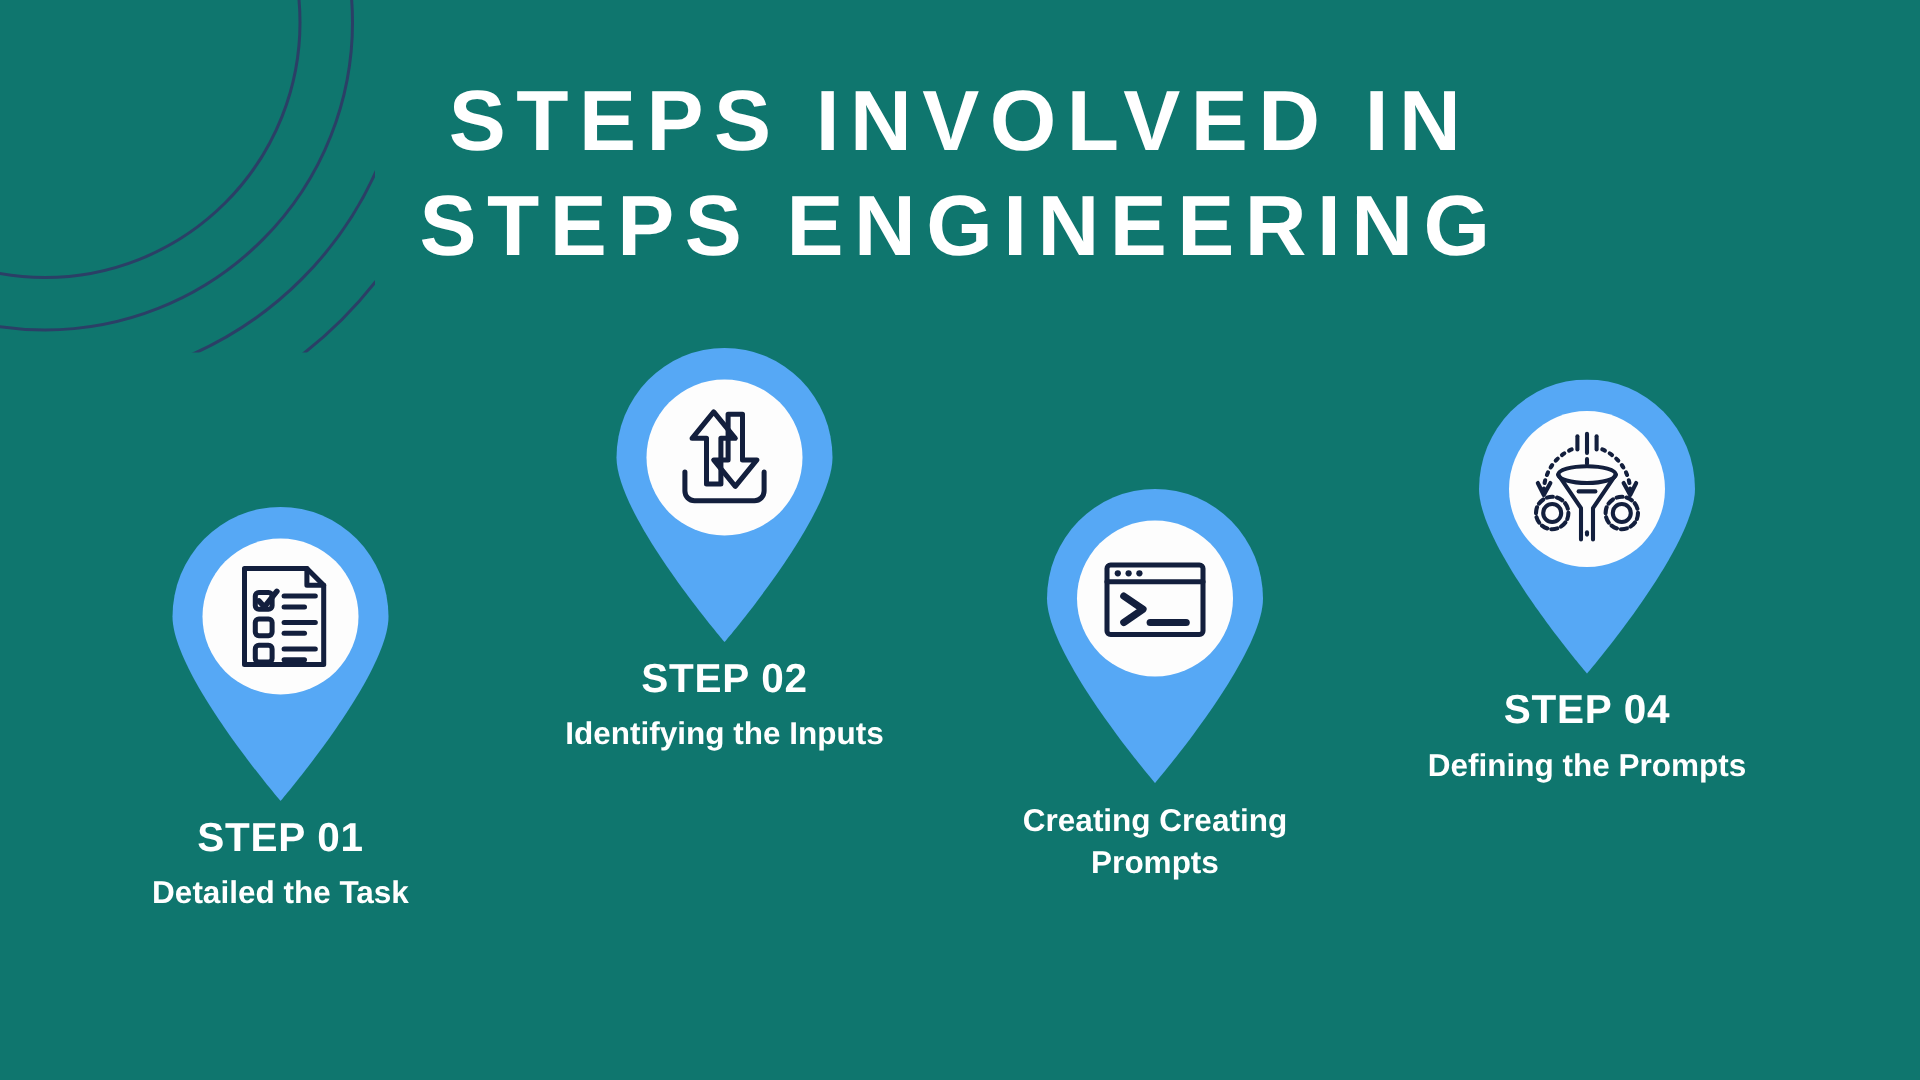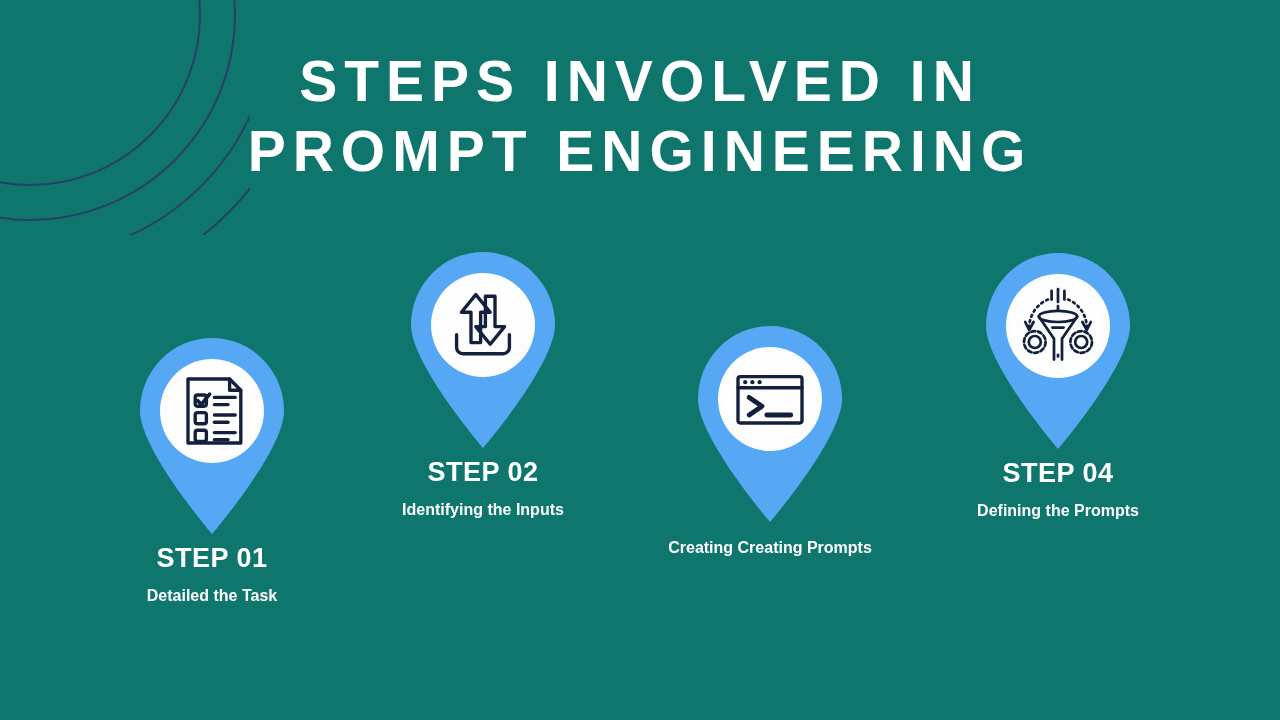--- a/index.html
+++ b/index.html
@@ -73,49 +73,49 @@
     font-family:"Liberation Sans", sans-serif;
     font-weight:bold;
     font-size:27px;
     line-height:32px;
     letter-spacing:0.5px;
   }
   .step-desc {
     color:#ffffff;
     font-family:"Liberation Sans", sans-serif;
     font-weight:bold;
-    font-size:16px;
+    font-size:21px;
     line-height:28px;
     margin-top:8px;
     padding:0 30px;
   }
 
   
-  #step-1 { left:67px;  top:338px; }
-  #step-2 { left:338px; top:252px; }
+  #step-1 { left:42px;  top:338px; }
+  #step-2 { left:338px; top:232px; }
   #step-3 { left:625px; top:326px; }
   #step-4 { left:913px; top:253px; }
 </style>
 </head>
 <body>
 
 <div id="slide">
 
   <svg id="corner-arcs" viewBox="0 0 440 440">
     <g fill="none" stroke="#2b3f66" stroke-width="2">
       <circle cx="220" cy="220" r="170"></circle>
       <circle cx="220" cy="220" r="205"></circle>
       <circle cx="220" cy="220" r="242"></circle>
       <circle cx="220" cy="220" r="280"></circle>
     </g>
   </svg>
 
   <div id="title-block">
     <div class="title-line">STEPS INVOLVED IN</div>
-    <div class="title-line">PROMPT ENGINEERING</div>
+    <div class="title-line">STEPS ENGINEERING</div>
   </div>
 
   <div id="steps">
 
     <div class="step" id="step-1">
       <div class="pin-wrap">
         <svg class="pin-svg" viewBox="0 0 160 200">
           <path d="M80 196 C 80 196, 8 112, 8 73 A 72 73 0 1 1 152 73 C 152 112, 80 196, 80 196 Z" fill="#56a8f5"></path>
           <circle cx="80" cy="73" r="52" fill="#fdfdfd"></circle>
         </svg>

